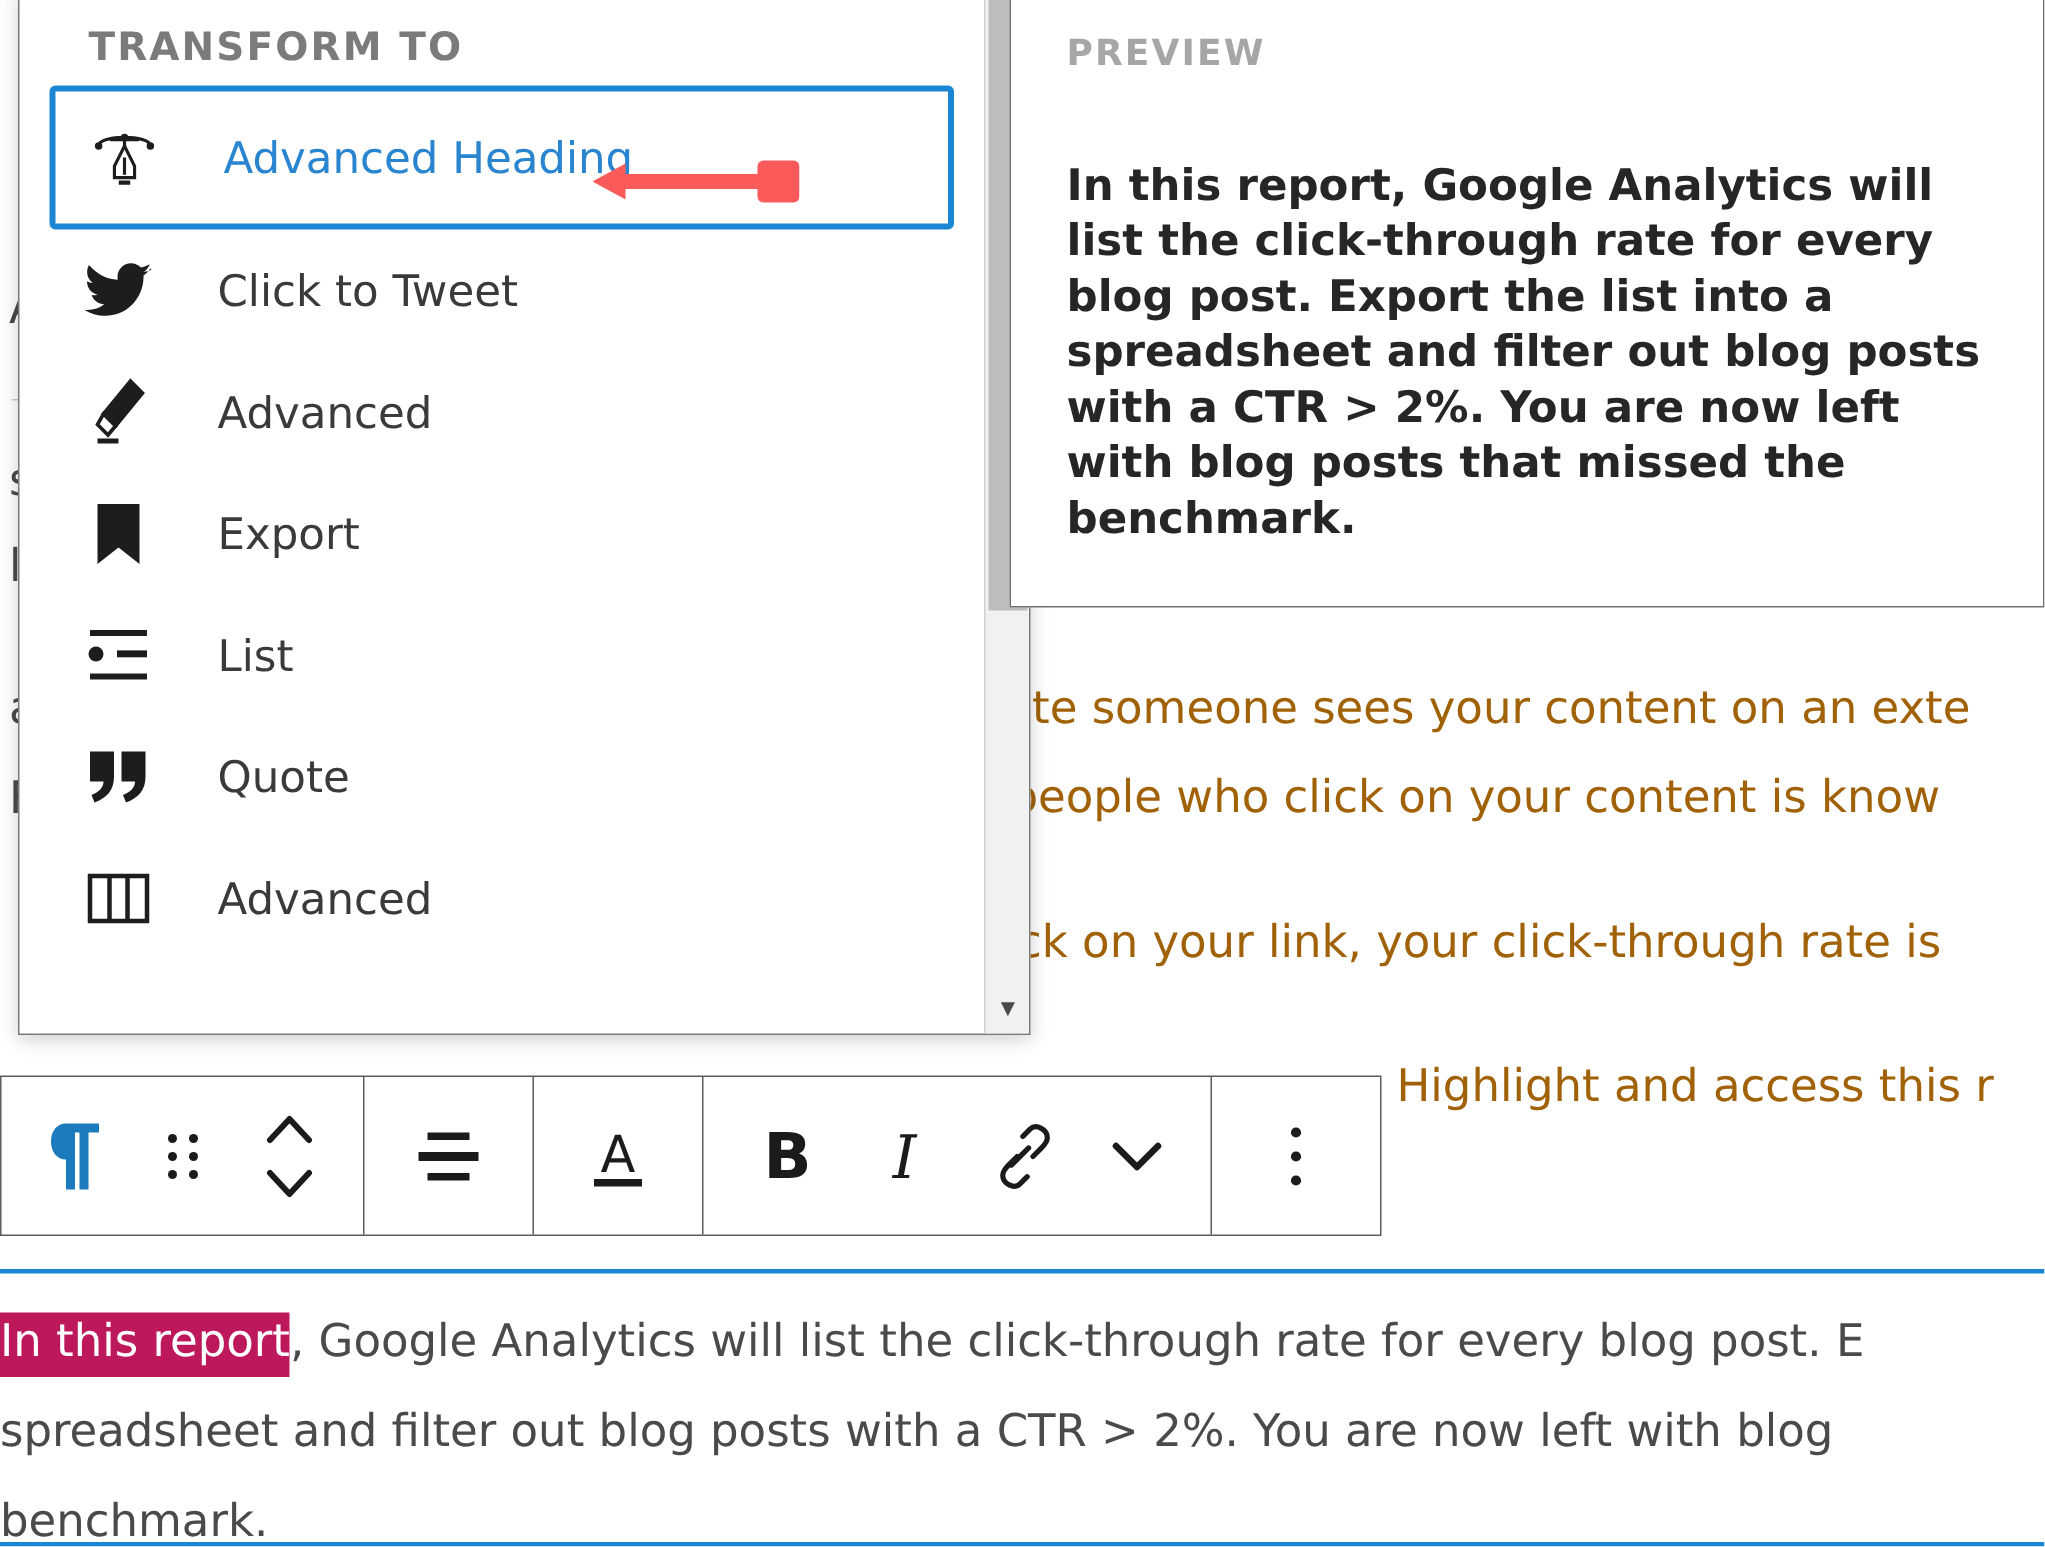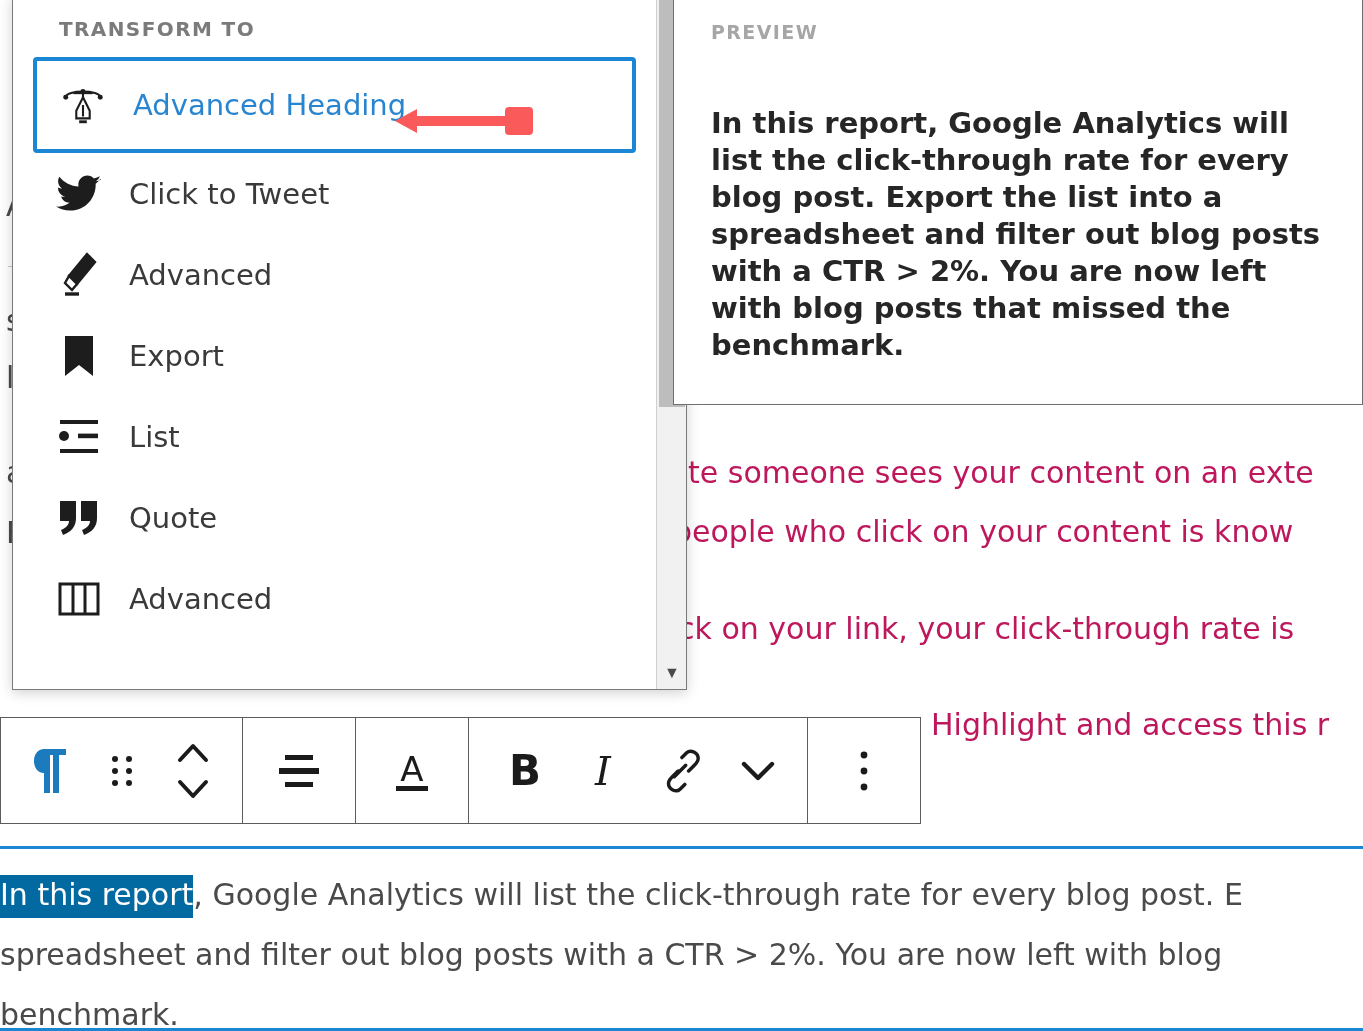--- a/index.html
+++ b/index.html
@@ -15,21 +15,21 @@
     width: 1363px;
     height: 1031px;
     background: #ffffff;
   }
 
   
   .bg-layer { position: absolute; inset: 0; }
   .bg-line {
     position: absolute;
     white-space: nowrap;
-    color: #be185d;
+    color: #a16207;
     font-size: 30px;
     line-height: 36px;
     font-family: "DejaVu Sans", sans-serif;
     font-weight: 400;
   }
   .bg-frag {
     position: absolute;
     white-space: nowrap;
     color: #4a4a4a;
     font-size: 30px;
@@ -52,37 +52,37 @@
     height: 696px;
     background: #ffffff;
     border: 1px solid #7a7a7a;
     box-shadow: 0 3px 12px rgba(0,0,0,.18);
     overflow: hidden;
   }
   .popover-title {
     position: absolute;
     left: 46px;
     top: 22px;
-    font-size: 20px;
+    font-size: 26px;
     letter-spacing: 1.4px;
     font-weight: 700;
     color: #7b7b7b;
     font-family: "DejaVu Sans", sans-serif;
   }
   .menu-list {
     position: absolute;
     left: 0; top: 62px;
     width: 645px;
   }
   .menu-item {
     display: flex;
     align-items: center;
     height: 81px;
     padding-left: 40px;
-    gap: 24px;
+    gap: 40px;
     cursor: pointer;
   }
   .menu-item .mi-icon {
     width: 52px;
     height: 52px;
     flex: 0 0 52px;
     display: flex;
     align-items: center;
     justify-content: center;
     color: #1d1d1d;
@@ -146,21 +146,21 @@
     width: 690px;
     height: 411px;
     background: #ffffff;
     border: 1px solid #6e6e6e;
     overflow: hidden;
   }
   .preview-title {
     position: absolute;
     left: 37px;
     top: 26px;
-    font-size: 19px;
+    font-size: 24px;
     letter-spacing: 1.4px;
     font-weight: 700;
     color: #a6a6a6;
     font-family: "DejaVu Sans", sans-serif;
   }
   .preview-body {
     position: absolute;
     left: 37px;
     top: 110px;
     width: 620px;
@@ -219,21 +219,21 @@
     top: 16px;
     width: 1440px;
     font-size: 30px;
     line-height: 60px;
     color: #4a4a4a;
     font-family: "DejaVu Sans", sans-serif;
     white-space: nowrap;
   }
   #paragraph-block .pb-line { display: block; }
   .sel {
-    background: #0369a1;
+    background: #be185d;
     color: #ffffff;
     padding: 2px 0 6px 0;
   }
 </style>
 </head>
 <body>
 
 <div id="root">
 
   <div class="bg-layer">

